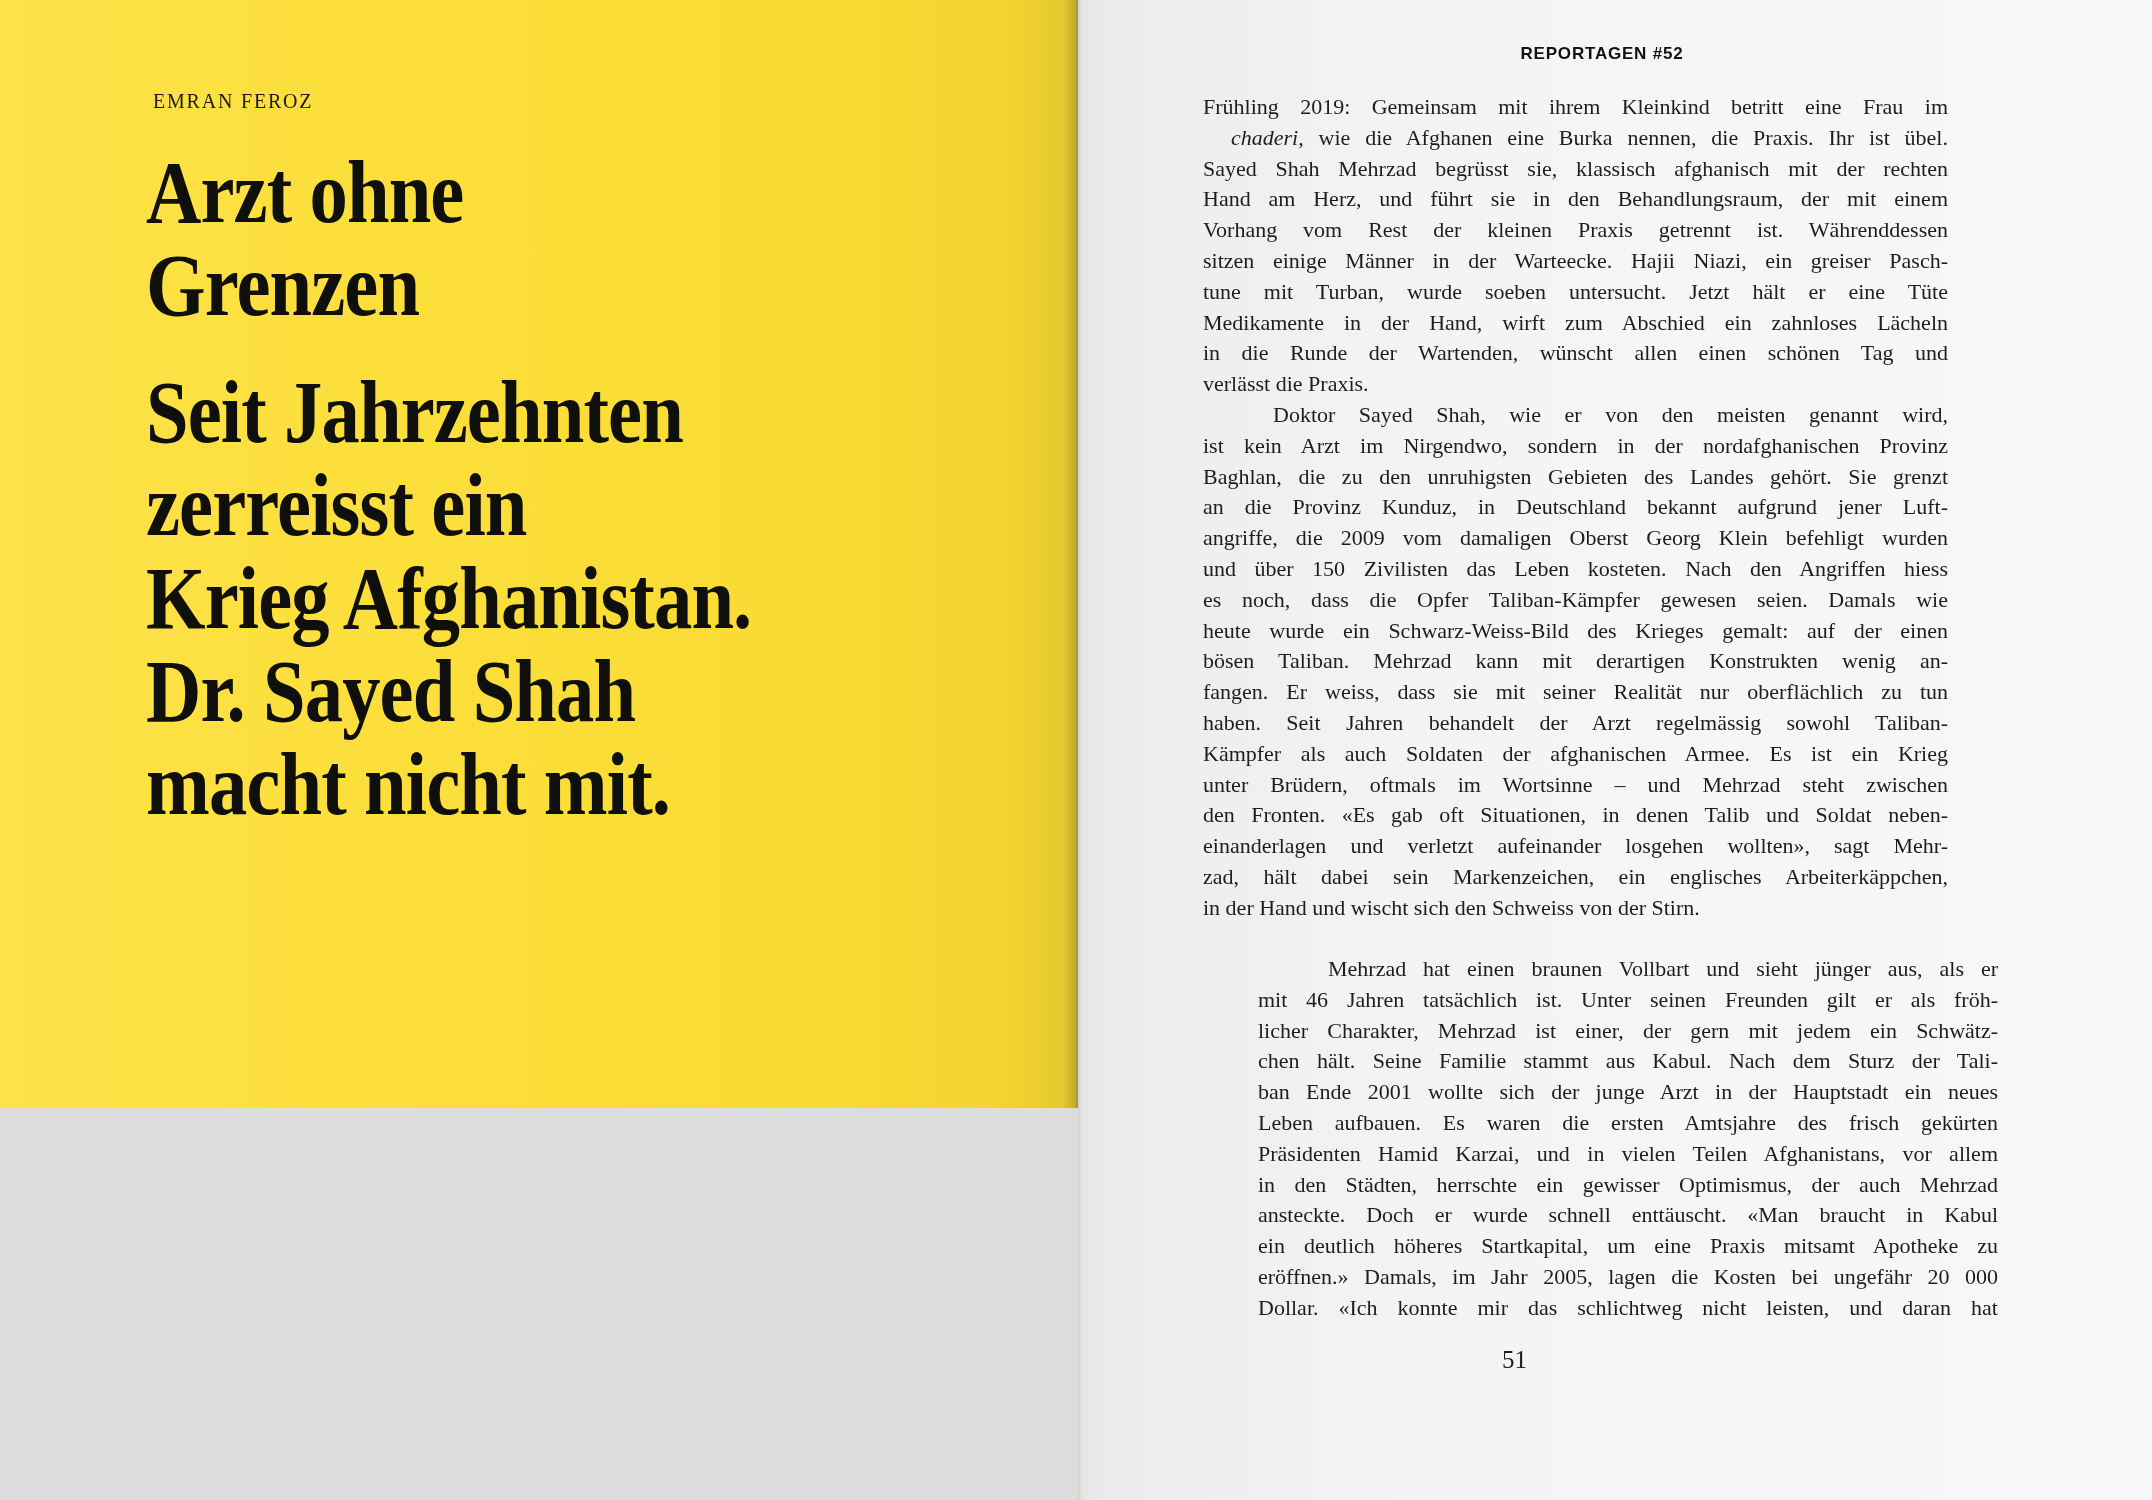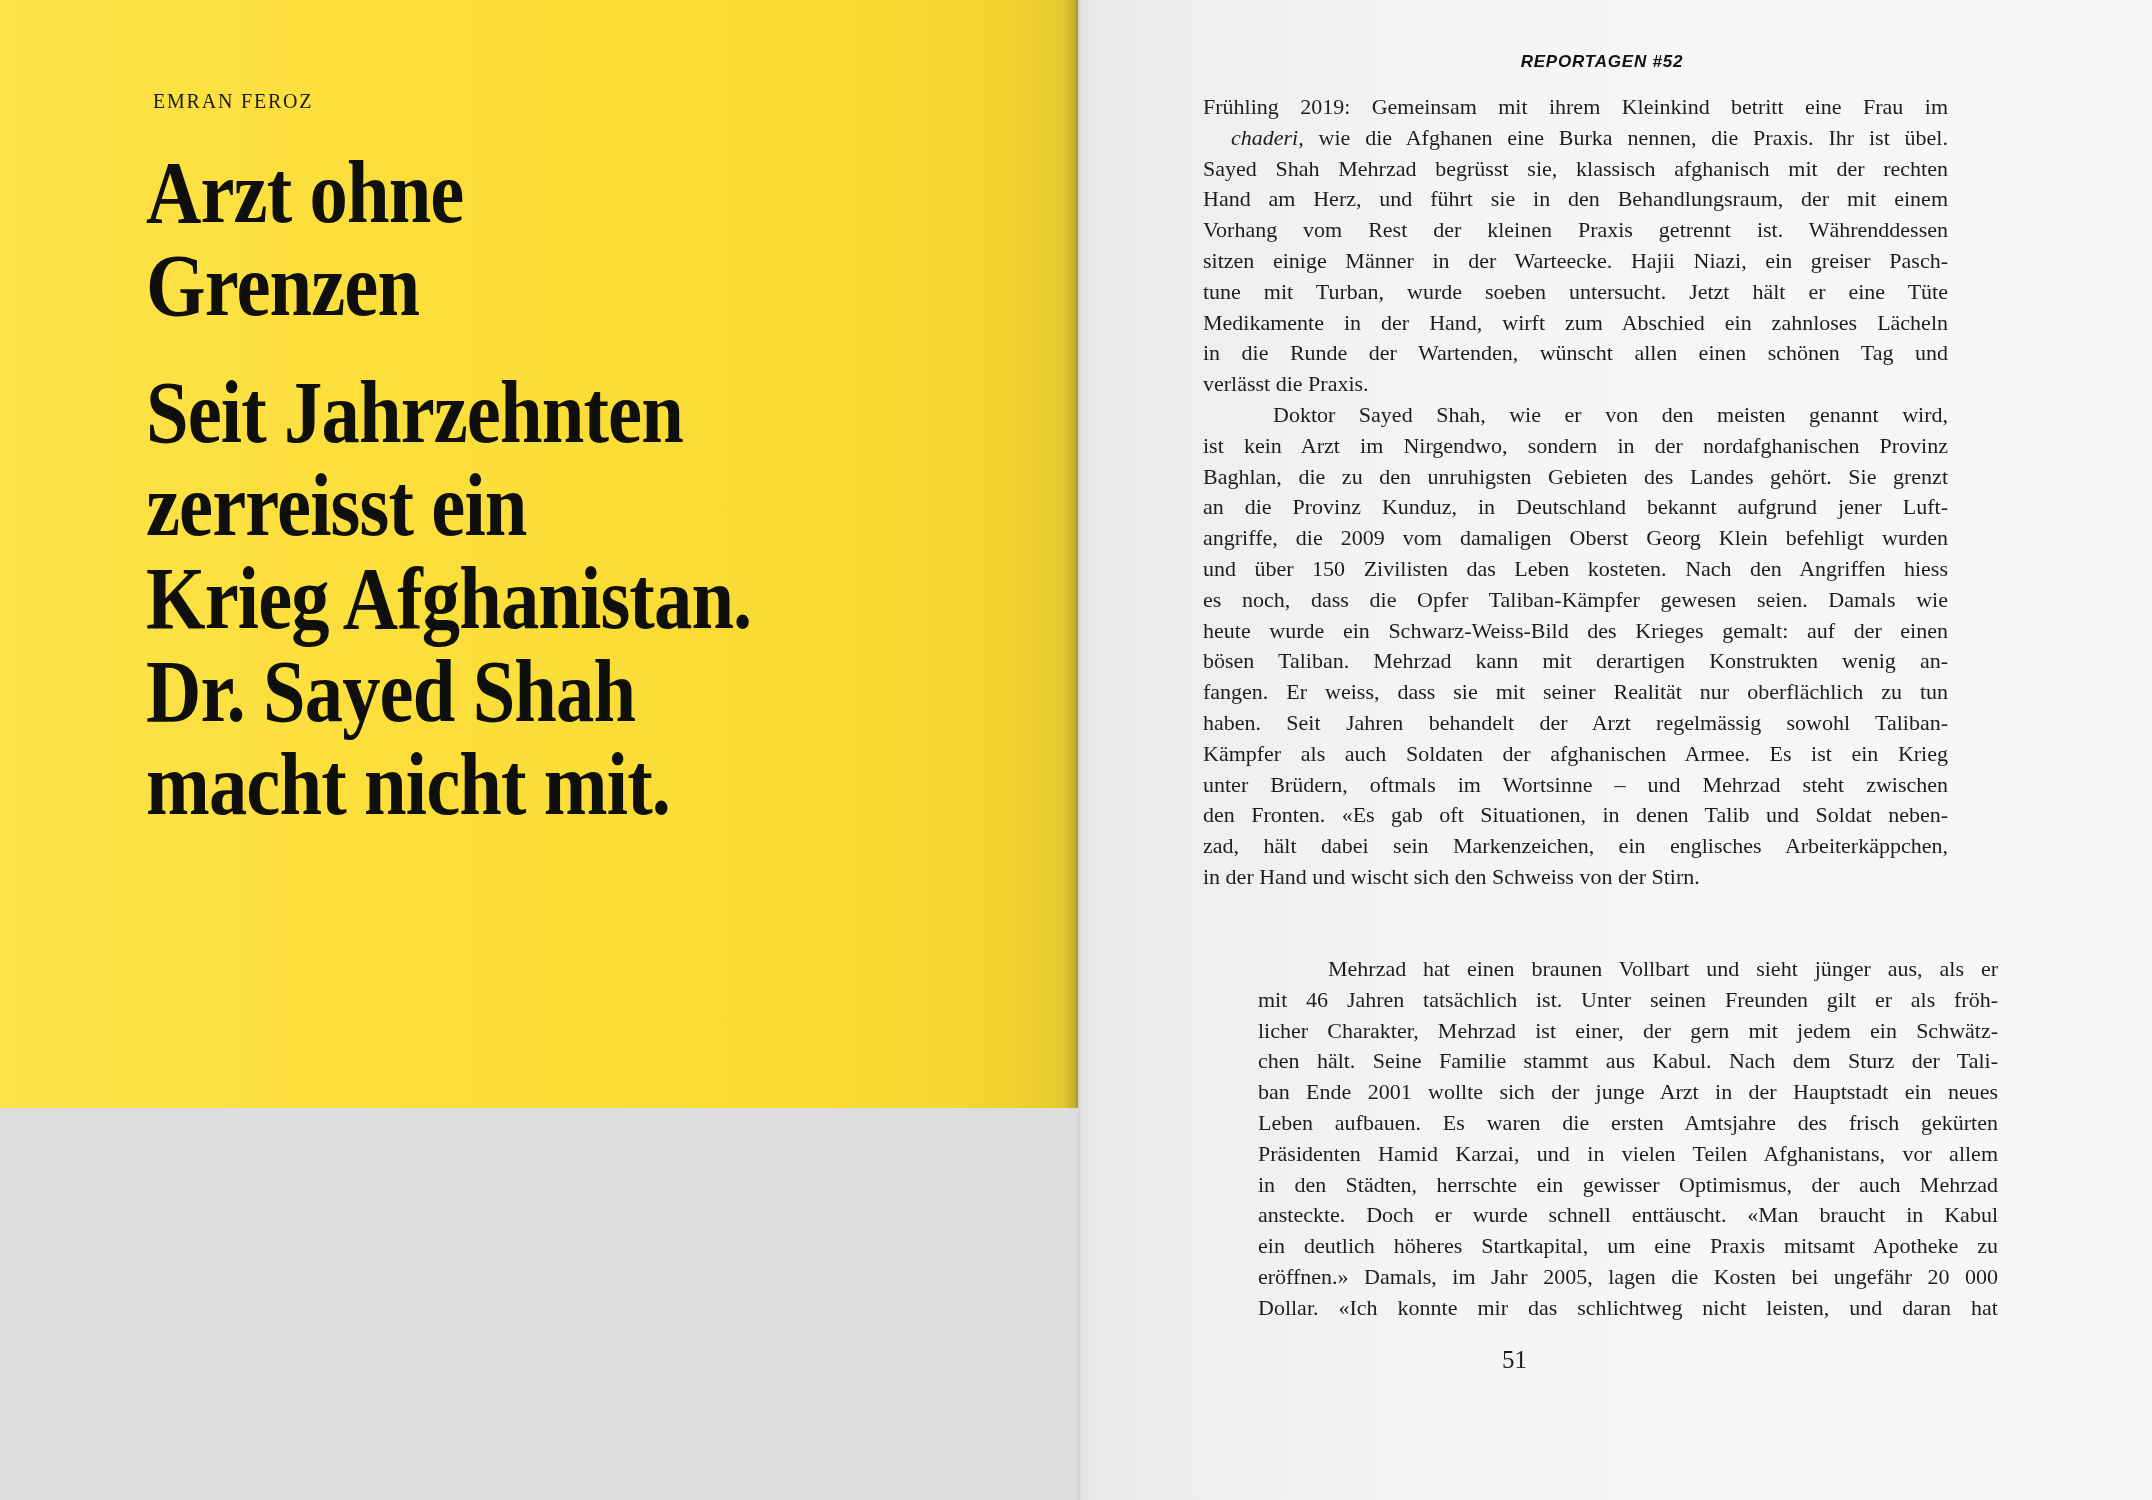--- a/index.html
+++ b/index.html
@@ -44,25 +44,24 @@
   .page-right {
     position: absolute;
     left: 1078px; top: 0;
     width: 1074px; height: 1500px;
     background: linear-gradient(90deg,
       #cfcecb 0%, #e5e5e4 0.35%, #eaeaea 2%, #eeeeee 10%,
       #f3f3f3 28%, #f6f6f6 55%, #f7f7f7 100%);
   }
   .running-head {
     position: absolute;
-    left: 1452px; top: 52px;
+    left: 1452px; top: 44px;
     width: 300px;
     text-align: center;
     font-family: "Liberation Sans", sans-serif;
-    font-style: italic;
     font-weight: 700;
     font-size: 17px;
     letter-spacing: 0.8px;
     color: #121212;
   }
   .body-block {
     position: absolute;
     font-size: 22px;
     line-height: 30.8px;
     color: #1d1d1b;
@@ -129,20 +128,21 @@
       <div class="line">angriffe, die 2009 vom damaligen Oberst Georg Klein befehligt wurden</div>
       <div class="line">und über 150 Zivilisten das Leben kosteten. Nach den Angriffen hiess</div>
       <div class="line">es noch, dass die Opfer Taliban-Kämpfer gewesen seien. Damals wie</div>
       <div class="line">heute wurde ein Schwarz-Weiss-Bild des Krieges gemalt: auf der einen</div>
       <div class="line">bösen Taliban. Mehrzad kann mit derartigen Konstrukten wenig an-</div>
       <div class="line">fangen. Er weiss, dass sie mit seiner Realität nur oberflächlich zu tun</div>
       <div class="line">haben. Seit Jahren behandelt der Arzt regelmässig sowohl Taliban-</div>
       <div class="line">Kämpfer als auch Soldaten der afghanischen Armee. Es ist ein Krieg</div>
       <div class="line">unter Brüdern, oftmals im Wortsinne – und Mehrzad steht zwischen</div>
       <div class="line">den Fronten. «Es gab oft Situationen, in denen Talib und Soldat neben-</div>
+      <div class="line">einanderlagen und verletzt aufeinander losgehen wollten», sagt Mehr-</div>
       <div class="line">zad, hält dabei sein Markenzeichen, ein englisches Arbeiterkäppchen,</div>
       <div class="line lastline">in der Hand und wischt sich den Schweiss von der Stirn.</div>
     </div>
   <div class="body-block body-lower">
       <div class="line indent">Mehrzad hat einen braunen Vollbart und sieht jünger aus, als er</div>
       <div class="line">mit 46 Jahren tatsächlich ist. Unter seinen Freunden gilt er als fröh-</div>
       <div class="line">licher Charakter, Mehrzad ist einer, der gern mit jedem ein Schwätz-</div>
       <div class="line">chen hält. Seine Familie stammt aus Kabul. Nach dem Sturz der Tali-</div>
       <div class="line">ban Ende 2001 wollte sich der junge Arzt in der Hauptstadt ein neues</div>
       <div class="line">Leben aufbauen. Es waren die ersten Amtsjahre des frisch gekürten</div>

